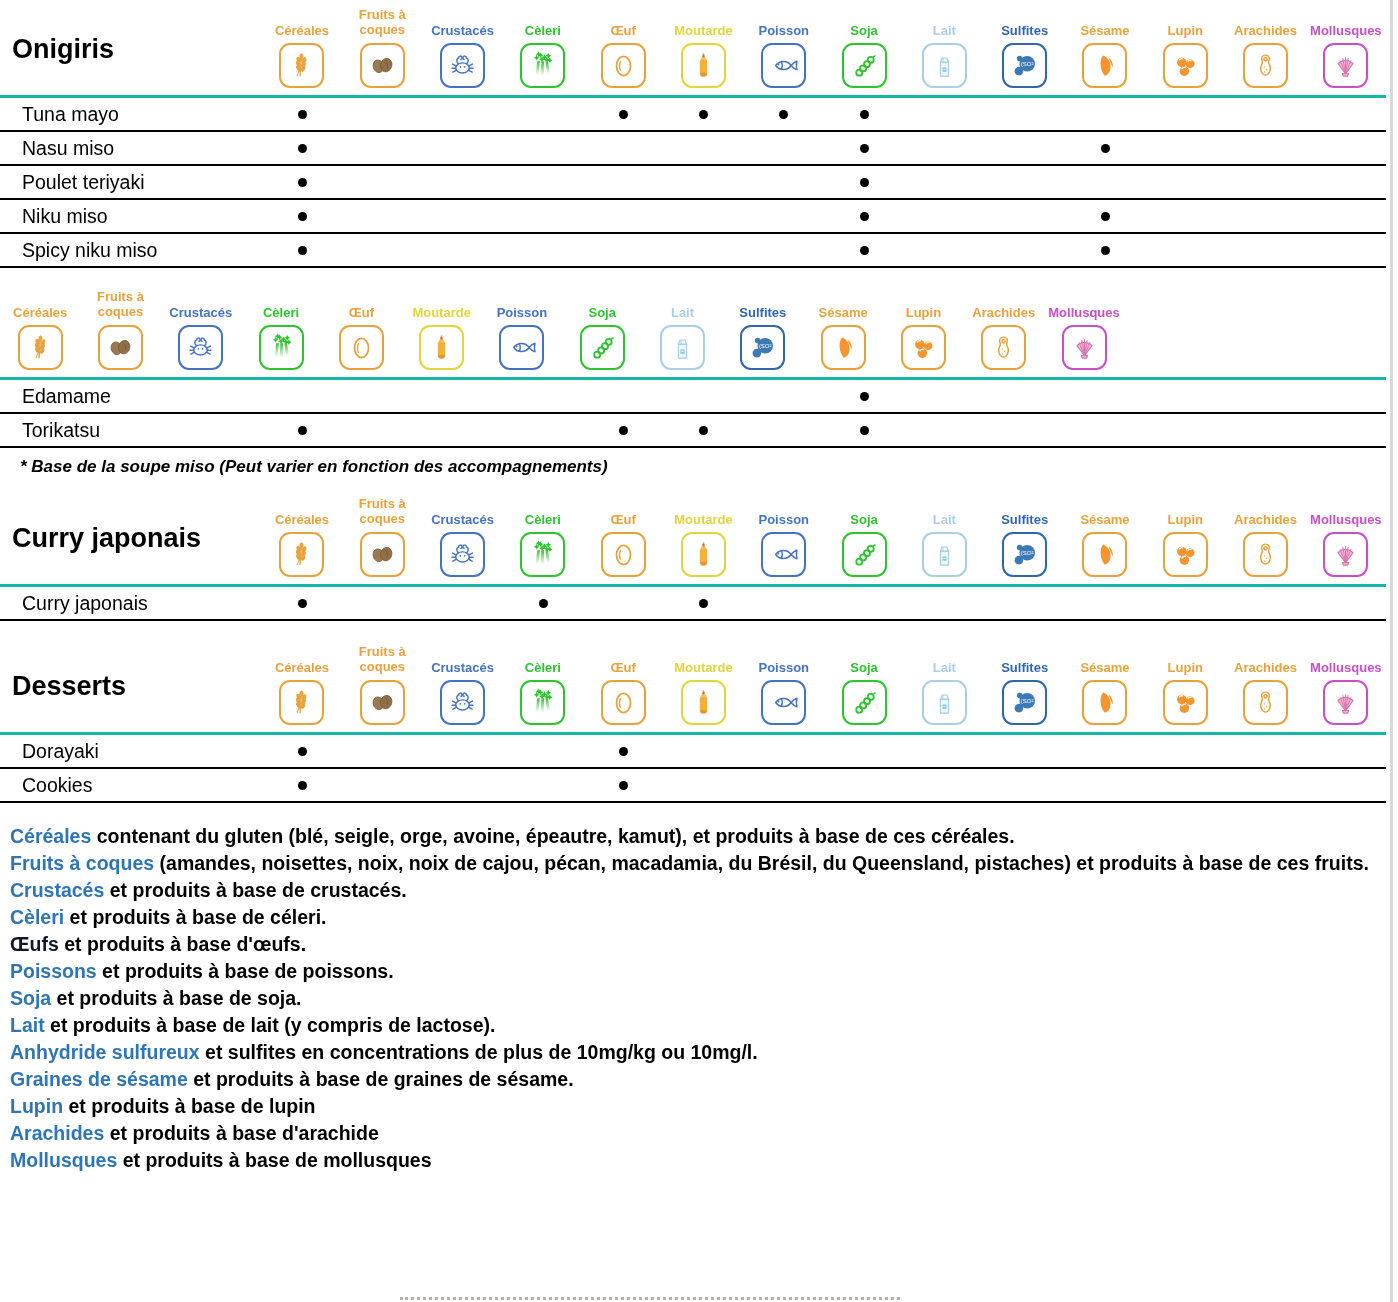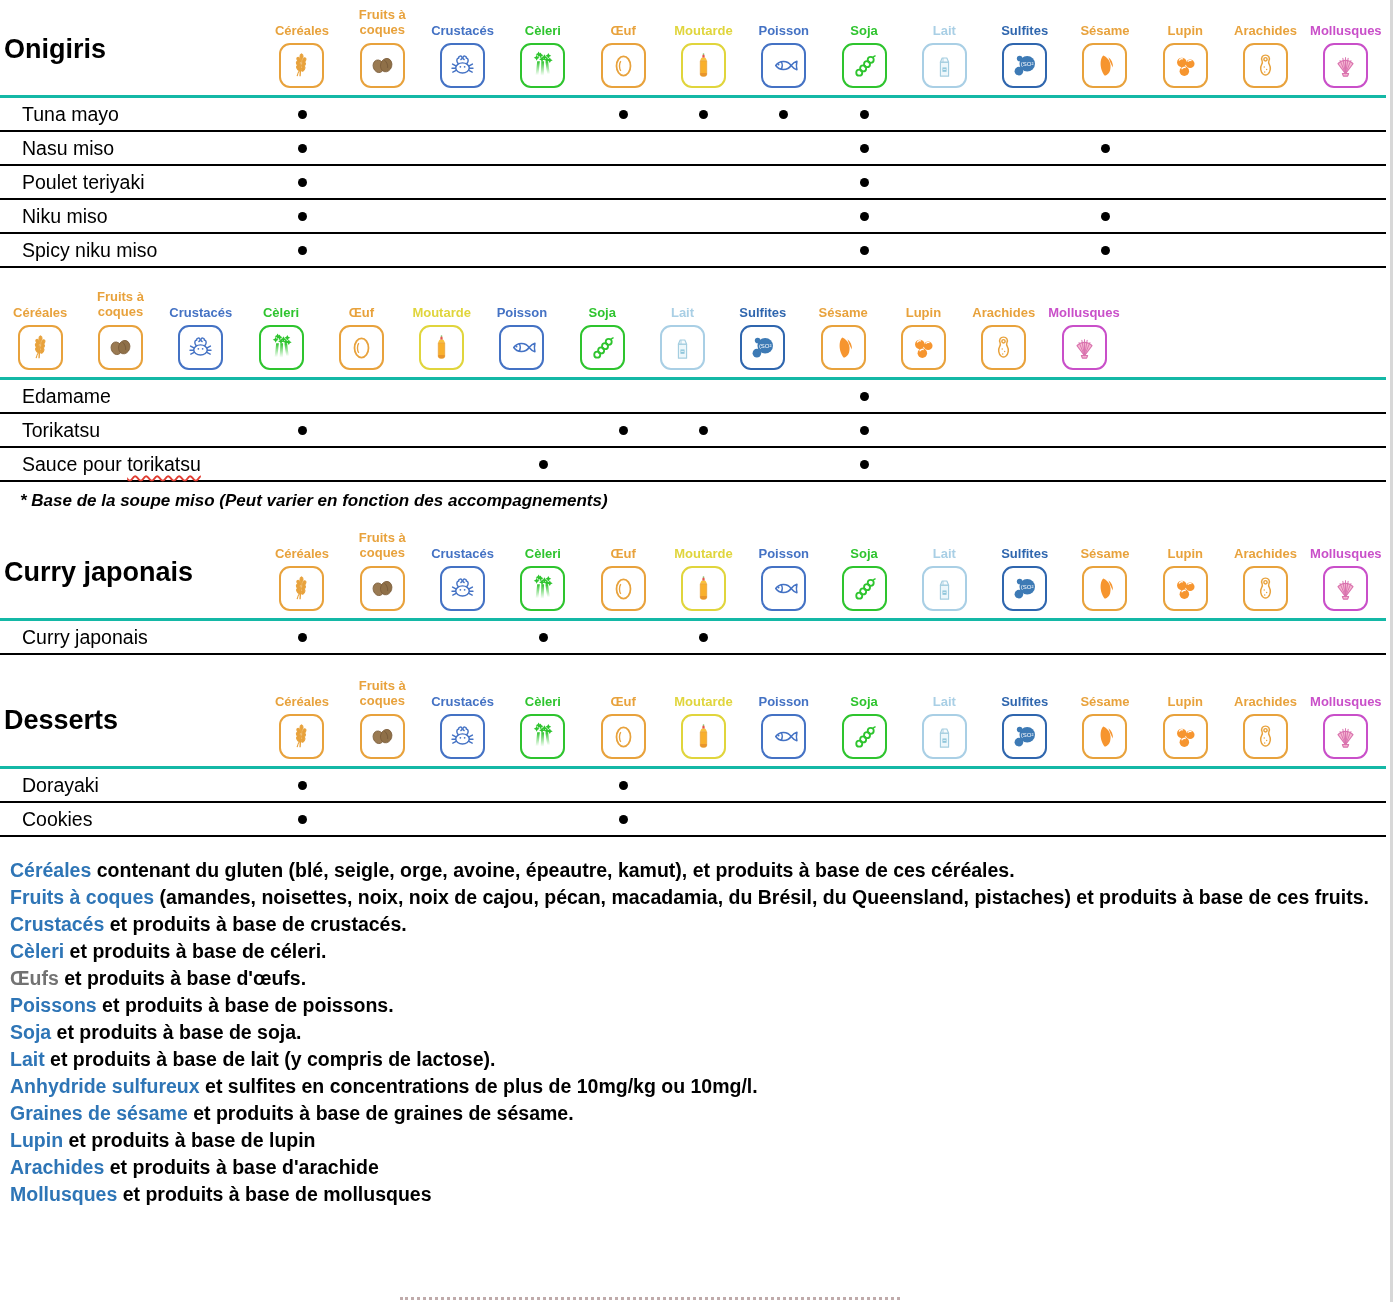--- a/index.html
+++ b/index.html
@@ -4,21 +4,21 @@
 <style>
   html,body{margin:0;padding:0;}
   body{
     width:1398px;height:1302px;background:#ffffff;color:#000;
     font-family:"Liberation Sans",sans-serif;position:relative;overflow:hidden;
   }
   #app{position:relative;width:1386px;}
   section{display:block;}
   .sec-head{display:flex;}
   .sec-title{
-    width:262px;box-sizing:border-box;padding-left:4px;
+    width:262px;box-sizing:border-box;padding-left:12px;
     font-size:27px;font-weight:700;display:flex;align-items:center;
   }
   .col-head{width:80.3px;display:flex;flex-direction:column;align-items:center;flex:0 0 80.3px;}
   .col-label{
     height:38px;display:flex;align-items:flex-end;justify-content:center;text-align:center;
     font-size:13px;font-weight:700;line-height:1.12;padding-bottom:3px;box-sizing:border-box;white-space:nowrap;
   }
   .col-label.two-line{white-space:normal;width:60px;align-items:center;padding-bottom:0;}
   .icon-box{
     width:45px;height:45px;border:2.5px solid;border-radius:11px;background:#fff;
@@ -676,41 +676,20 @@
           <div class="cell">
             <div class="dot"></div>
           </div>
           <div class="cell"></div>
           <div class="cell"></div>
           <div class="cell"></div>
           <div class="cell"></div>
           <div class="cell"></div>
           <div class="cell"></div>
         </div>
-        <div class="row">
-          <div class="row-label">Sauce pour <span class="wavy">torikatsu</span></div>
-          <div class="cell"></div>
-          <div class="cell"></div>
-          <div class="cell"></div>
-          <div class="cell">
-            <div class="dot"></div>
-          </div>
-          <div class="cell"></div>
-          <div class="cell"></div>
-          <div class="cell"></div>
-          <div class="cell">
-            <div class="dot"></div>
-          </div>
-          <div class="cell"></div>
-          <div class="cell"></div>
-          <div class="cell"></div>
-          <div class="cell"></div>
-          <div class="cell"></div>
-          <div class="cell"></div>
-        </div>
       </div>
       <div class="footnote">* Base de la soupe miso (Peut varier en fonction des accompagnements)</div>
     </section>
     <section style="margin-top: 16px;">
       <div class="sec-head">
         <div class="sec-title">Curry japonais</div>
         <div class="col-head">
           <div class="col-label" style="color: rgb(232, 162, 60);">Céréales</div>
           <div class="icon-box" style="border-color: rgb(232, 162, 60);">
             <span>
@@ -1250,21 +1229,21 @@
           <div class="cell"></div>
           <div class="cell"></div>
         </div>
       </div>
     </section>
     <div class="legend">
       <p><span class="term" style="color: rgb(46, 117, 182);">Céréales</span><span> contenant du gluten (blé, seigle, orge, avoine, épeautre, kamut), et produits à base de ces céréales.</span></p>
       <p><span class="term" style="color: rgb(46, 117, 182);">Fruits à coques</span><span> (amandes, noisettes, noix, noix de cajou, pécan, macadamia, du Brésil, du Queensland, pistaches) et produits à base de ces fruits.</span></p>
       <p><span class="term" style="color: rgb(46, 117, 182);">Crustacés</span><span> et produits à base de crustacés.</span></p>
       <p><span class="term" style="color: rgb(46, 117, 182);">Cèleri</span><span> et produits à base de céleri.</span></p>
-      <p><span class="term" style="color: #737373;">Œufs</span><span> et produits à base d'œufs.</span></p>
+      <p><span class="term" style="color: #0f172a;">Œufs</span><span> et produits à base d'œufs.</span></p>
       <p><span class="term" style="color: rgb(46, 117, 182);">Poissons</span><span> et produits à base de poissons.</span></p>
       <p><span class="term" style="color: rgb(46, 117, 182);">Soja</span><span> et produits à base de soja.</span></p>
       <p><span class="term" style="color: rgb(46, 117, 182);">Lait</span><span> et produits à base de lait (y compris de lactose).</span></p>
       <p><span class="term" style="color: rgb(46, 117, 182);">Anhydride sulfureux</span><span> et sulfites en concentrations de plus de 10mg/kg ou 10mg/l.</span></p>
       <p><span class="term" style="color: rgb(46, 117, 182);">Graines de sésame</span><span> et produits à base de graines de sésame.</span></p>
       <p><span class="term" style="color: rgb(46, 117, 182);">Lupin</span><span> et produits à base de lupin</span></p>
       <p><span class="term" style="color: rgb(46, 117, 182);">Arachides</span><span> et produits à base d'arachide</span></p>
       <p><span class="term" style="color: rgb(46, 117, 182);">Mollusques</span><span> et produits à base de mollusques</span></p>
     </div>
   </div>

